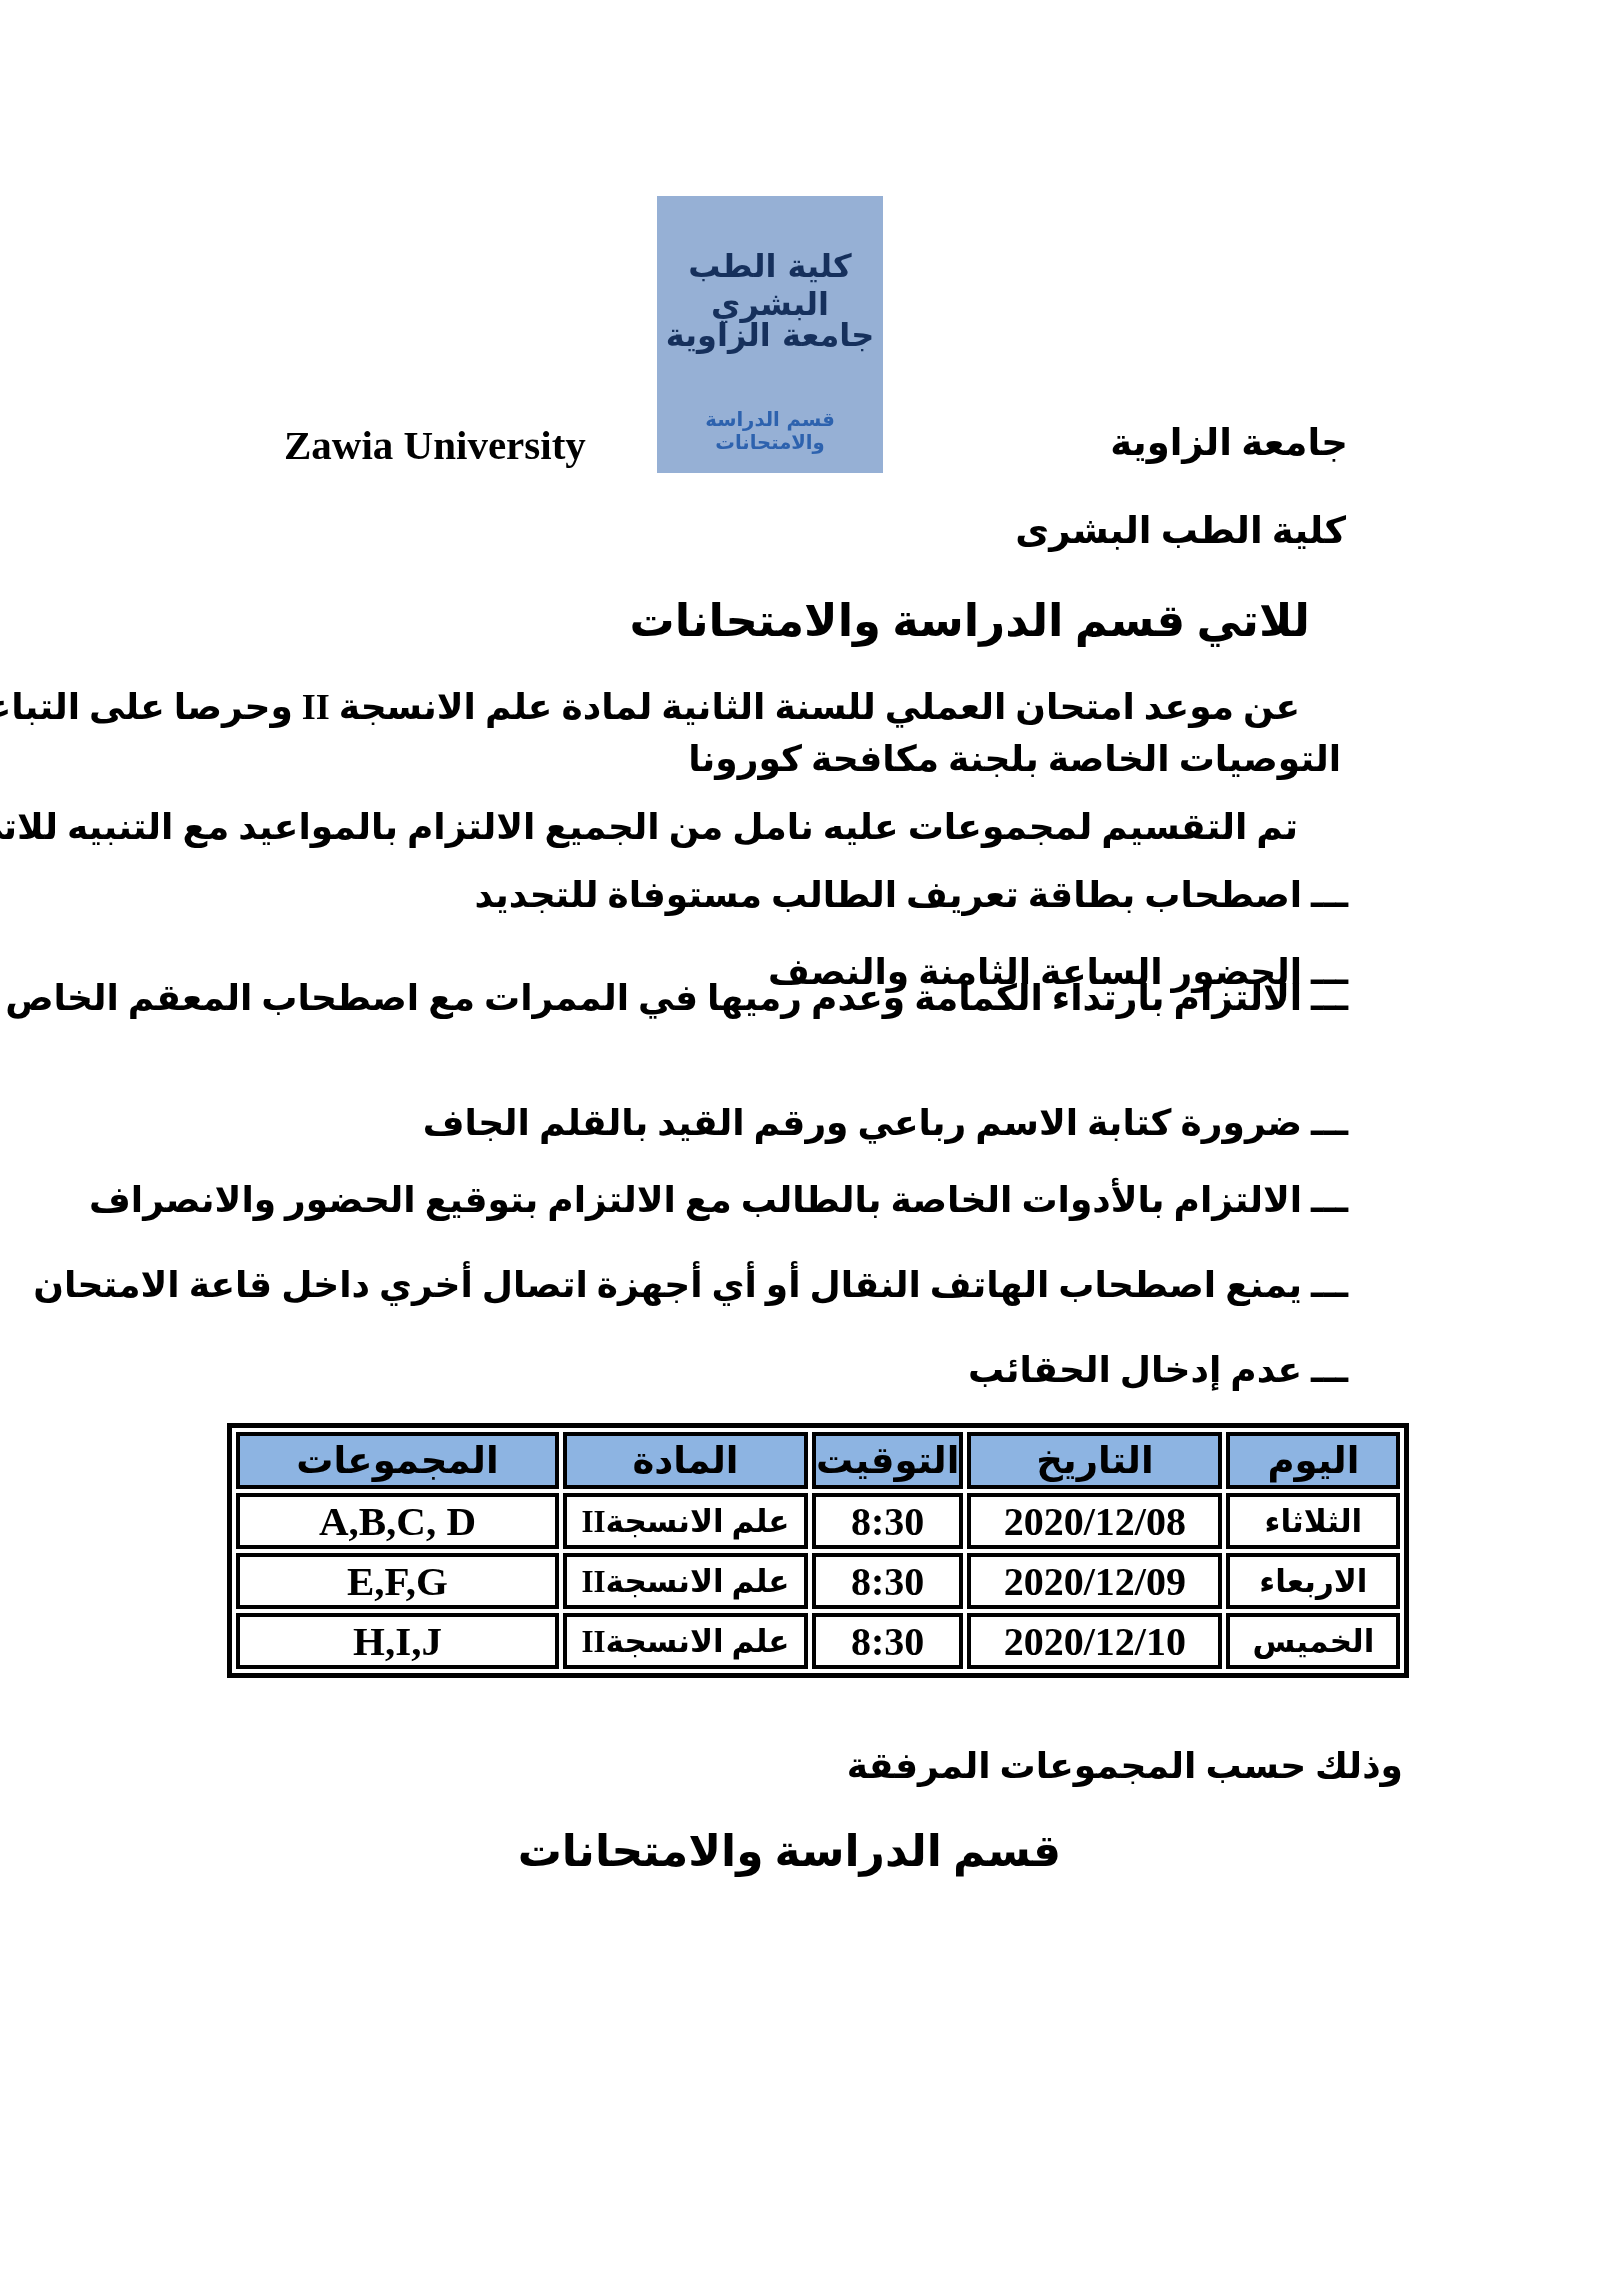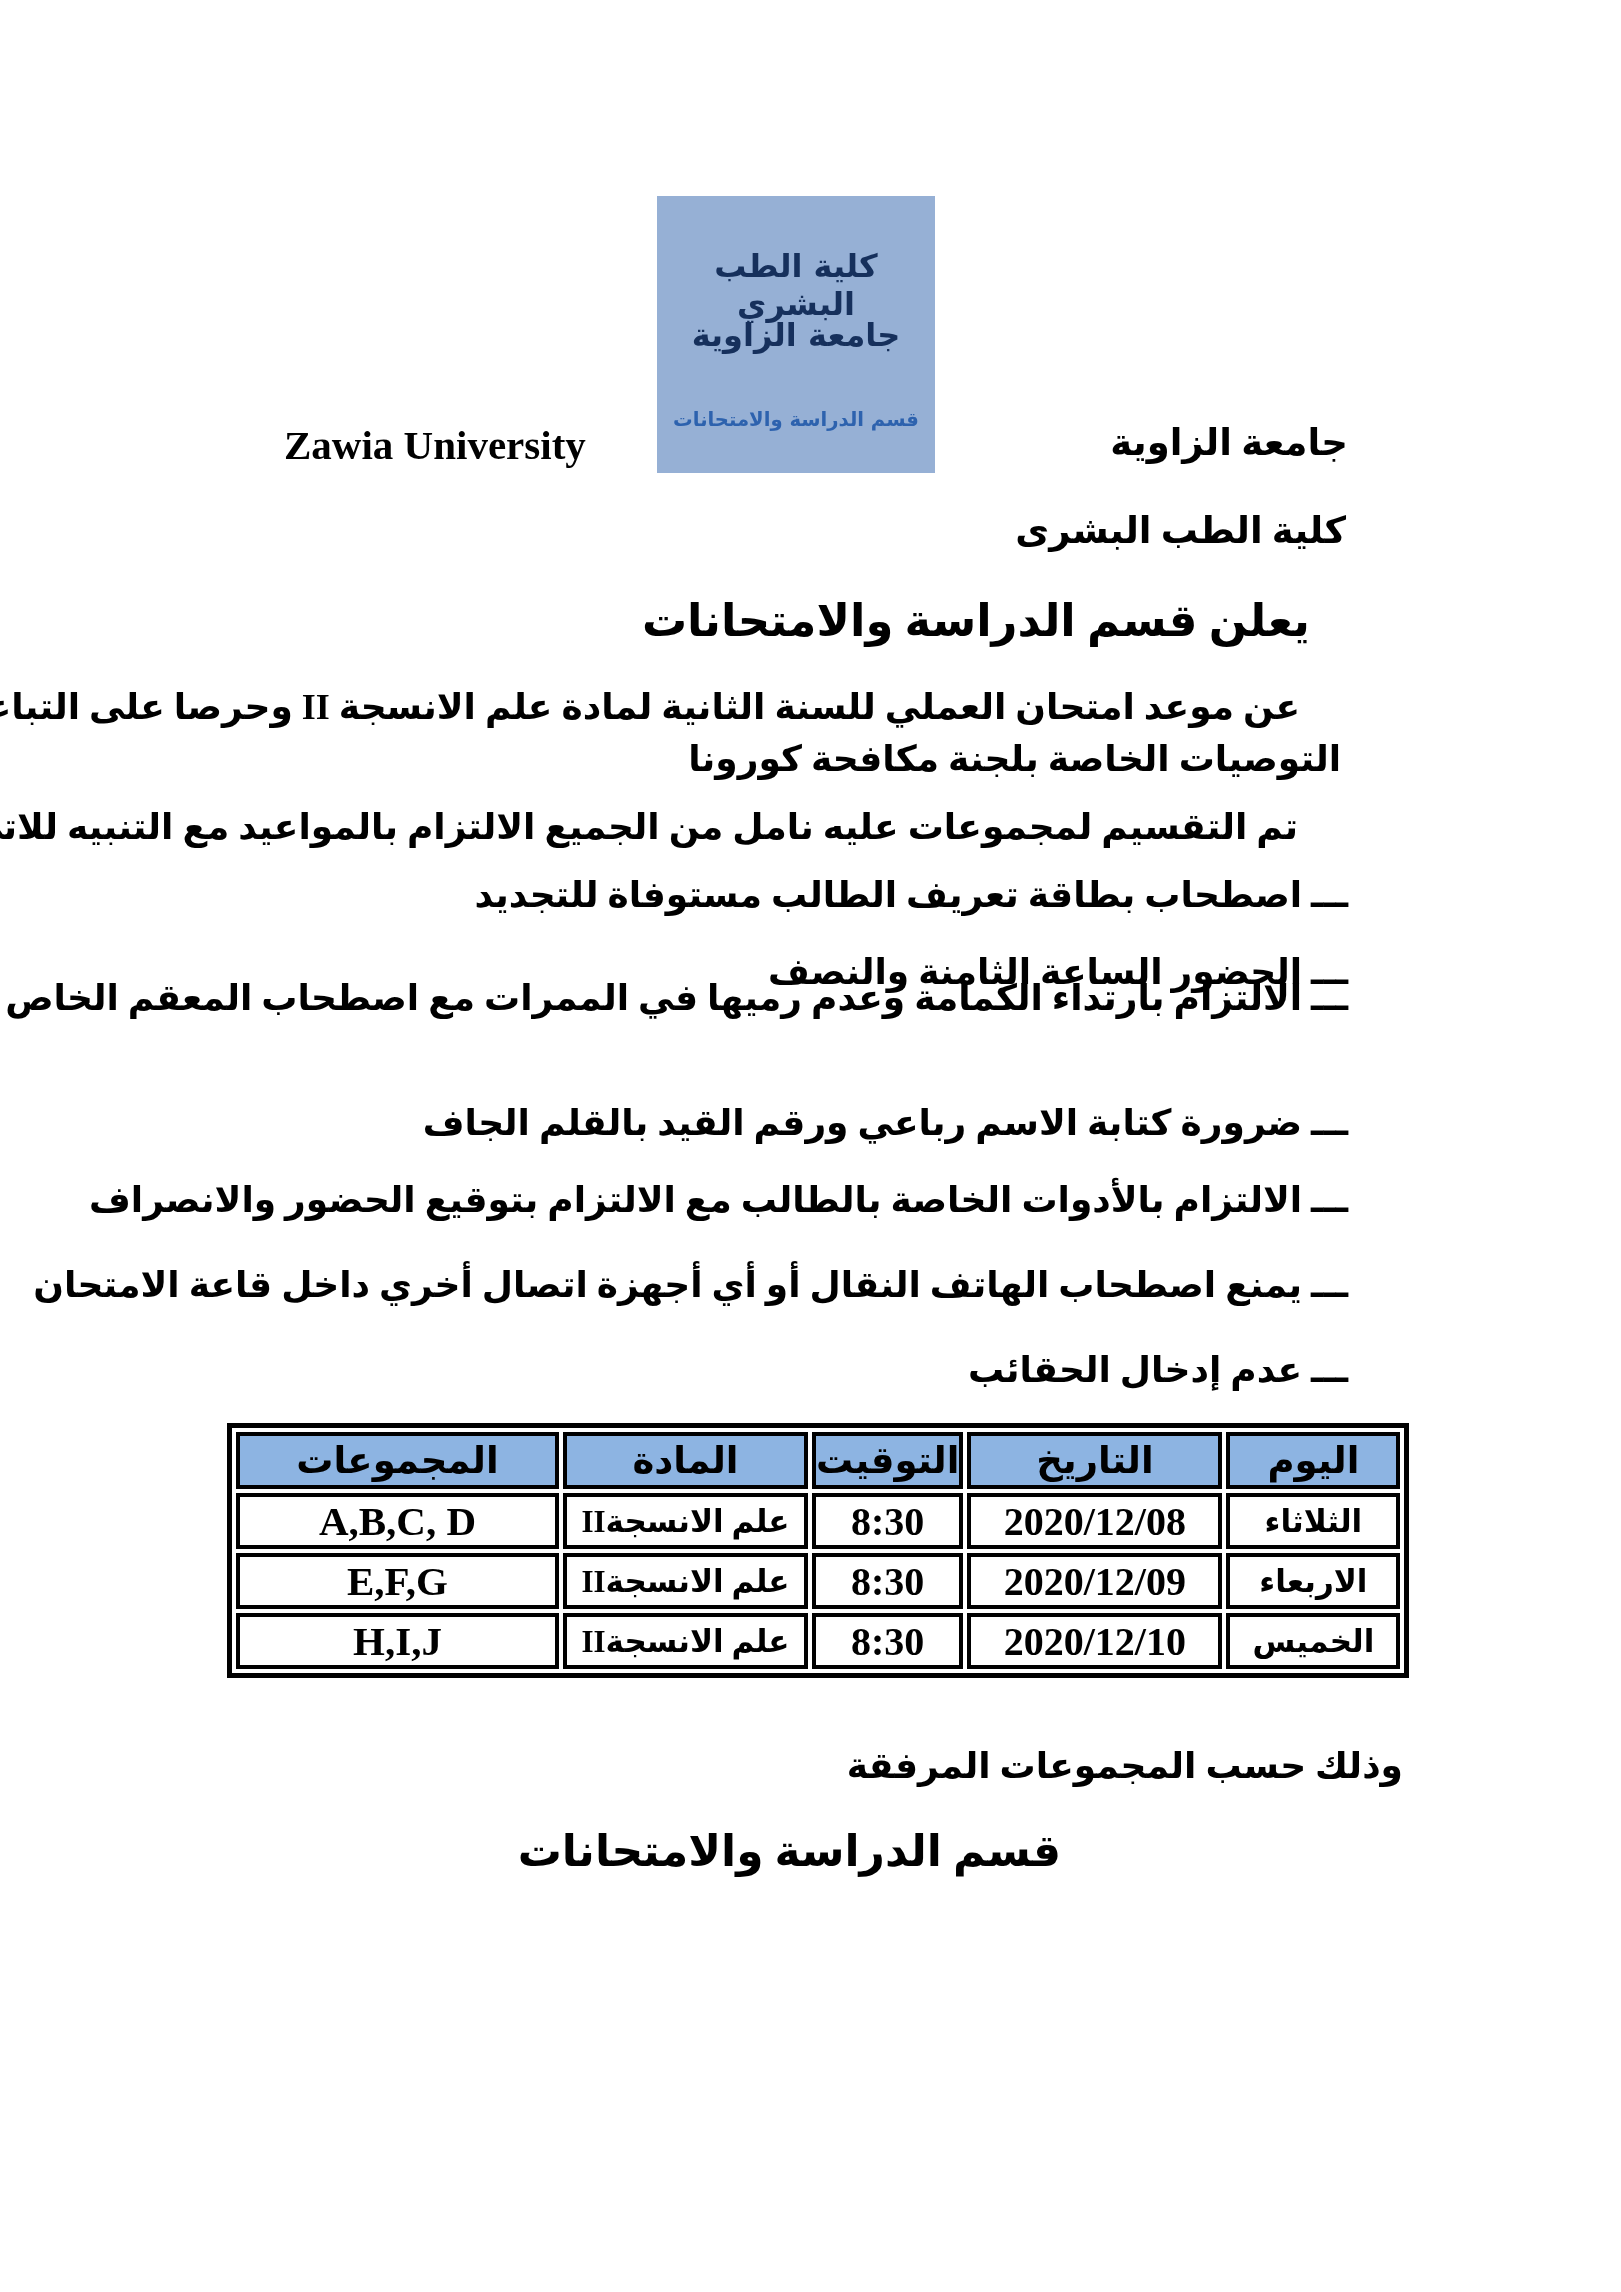--- a/index.html
+++ b/index.html
@@ -5,21 +5,21 @@
   html,body{margin:0;padding:0;background:#ffffff;}
   .page{
     position:relative;width:1621px;height:2293px;background:#ffffff;
     font-family:"Liberation Serif","DejaVu Sans",serif;color:#000;overflow:hidden;
   }
   .abs{position:absolute;white-space:nowrap;}
   .rtl{direction:rtl;unicode-bidi:embed;}
   .bold{font-weight:bold;}
 
   
-  .logo{position:absolute;left:657px;top:196px;width:278px;height:277px;text-align:center;}
+  .logo{position:absolute;left:657px;top:196px;width:226px;height:277px;text-align:center;}
   .logo .l1{position:absolute;top:51px;left:0;width:100%;font-size:32px;font-weight:bold;font-family:"DejaVu Sans",sans-serif;}
   .logo .l2{position:absolute;top:120px;left:0;width:100%;font-size:32px;font-weight:bold;font-family:"DejaVu Sans",sans-serif;}
   .logo .l3{position:absolute;top:212px;left:0;width:100%;font-size:19.6px;font-weight:bold;font-family:"DejaVu Sans",sans-serif;}
 
   
   .en1{left:284px;top:421px;font-size:41px;}
   .ar1{right:273px;top:421px;font-size:37px;}
   .en2{left:307px;top:511px;font-size:41px;}
   .ar2{right:275px;top:509px;font-size:37px;}
 
@@ -61,21 +61,21 @@
   <div class="logo" style="background-color: rgb(150, 176, 213);">
     <div class="l1" style="color: rgb(22, 48, 92);">كلية الطب البشري</div>
     <div class="l2" style="color: rgb(22, 48, 92);">جامعة الزاوية</div>
     <div class="l3" style="color: rgb(45, 98, 174);">قسم الدراسة والامتحانات</div>
   </div>
 
   <div class="abs en1 bold">Zawia University</div>
   <div class="abs ar1 bold rtl">جامعة الزاوية</div>
   <div class="abs ar2 bold rtl">كلية الطب البشرى</div>
 
-  <div class="abs title bold rtl">يعلن قسم الدراسة والامتحانات</div>
+  <div class="abs title bold rtl">للاتي قسم الدراسة والامتحانات</div>
 
   <div class="abs p1a bold rtl">عن موعد امتحان العملي للسنة الثانية لمادة علم  الانسجة II وحرصا على التباعد واتباع</div>
   <div class="abs p1b bold rtl">التوصيات الخاصة بلجنة مكافحة كورونا</div>
   <div class="abs p2 bold rtl">تم التقسيم لمجموعات عليه نامل من الجميع الالتزام بالمواعيد  مع التنبيه للاتي</div>
 
   <div>
     <div class="bullet b0">ـــ  اصطحاب بطاقة تعريف الطالب مستوفاة للتجديد</div>
     <div class="bullet b1">ـــ الحضور  الساعة الثامنة والنصف</div>
     <div class="bullet b2">ـــ الالتزام بارتداء الكمامة وعدم رميها في الممرات مع اصطحاب المعقم الخاص</div>
     <div class="bullet b3">ـــ ضرورة كتابة الاسم رباعي ورقم القيد بالقلم الجاف</div>

